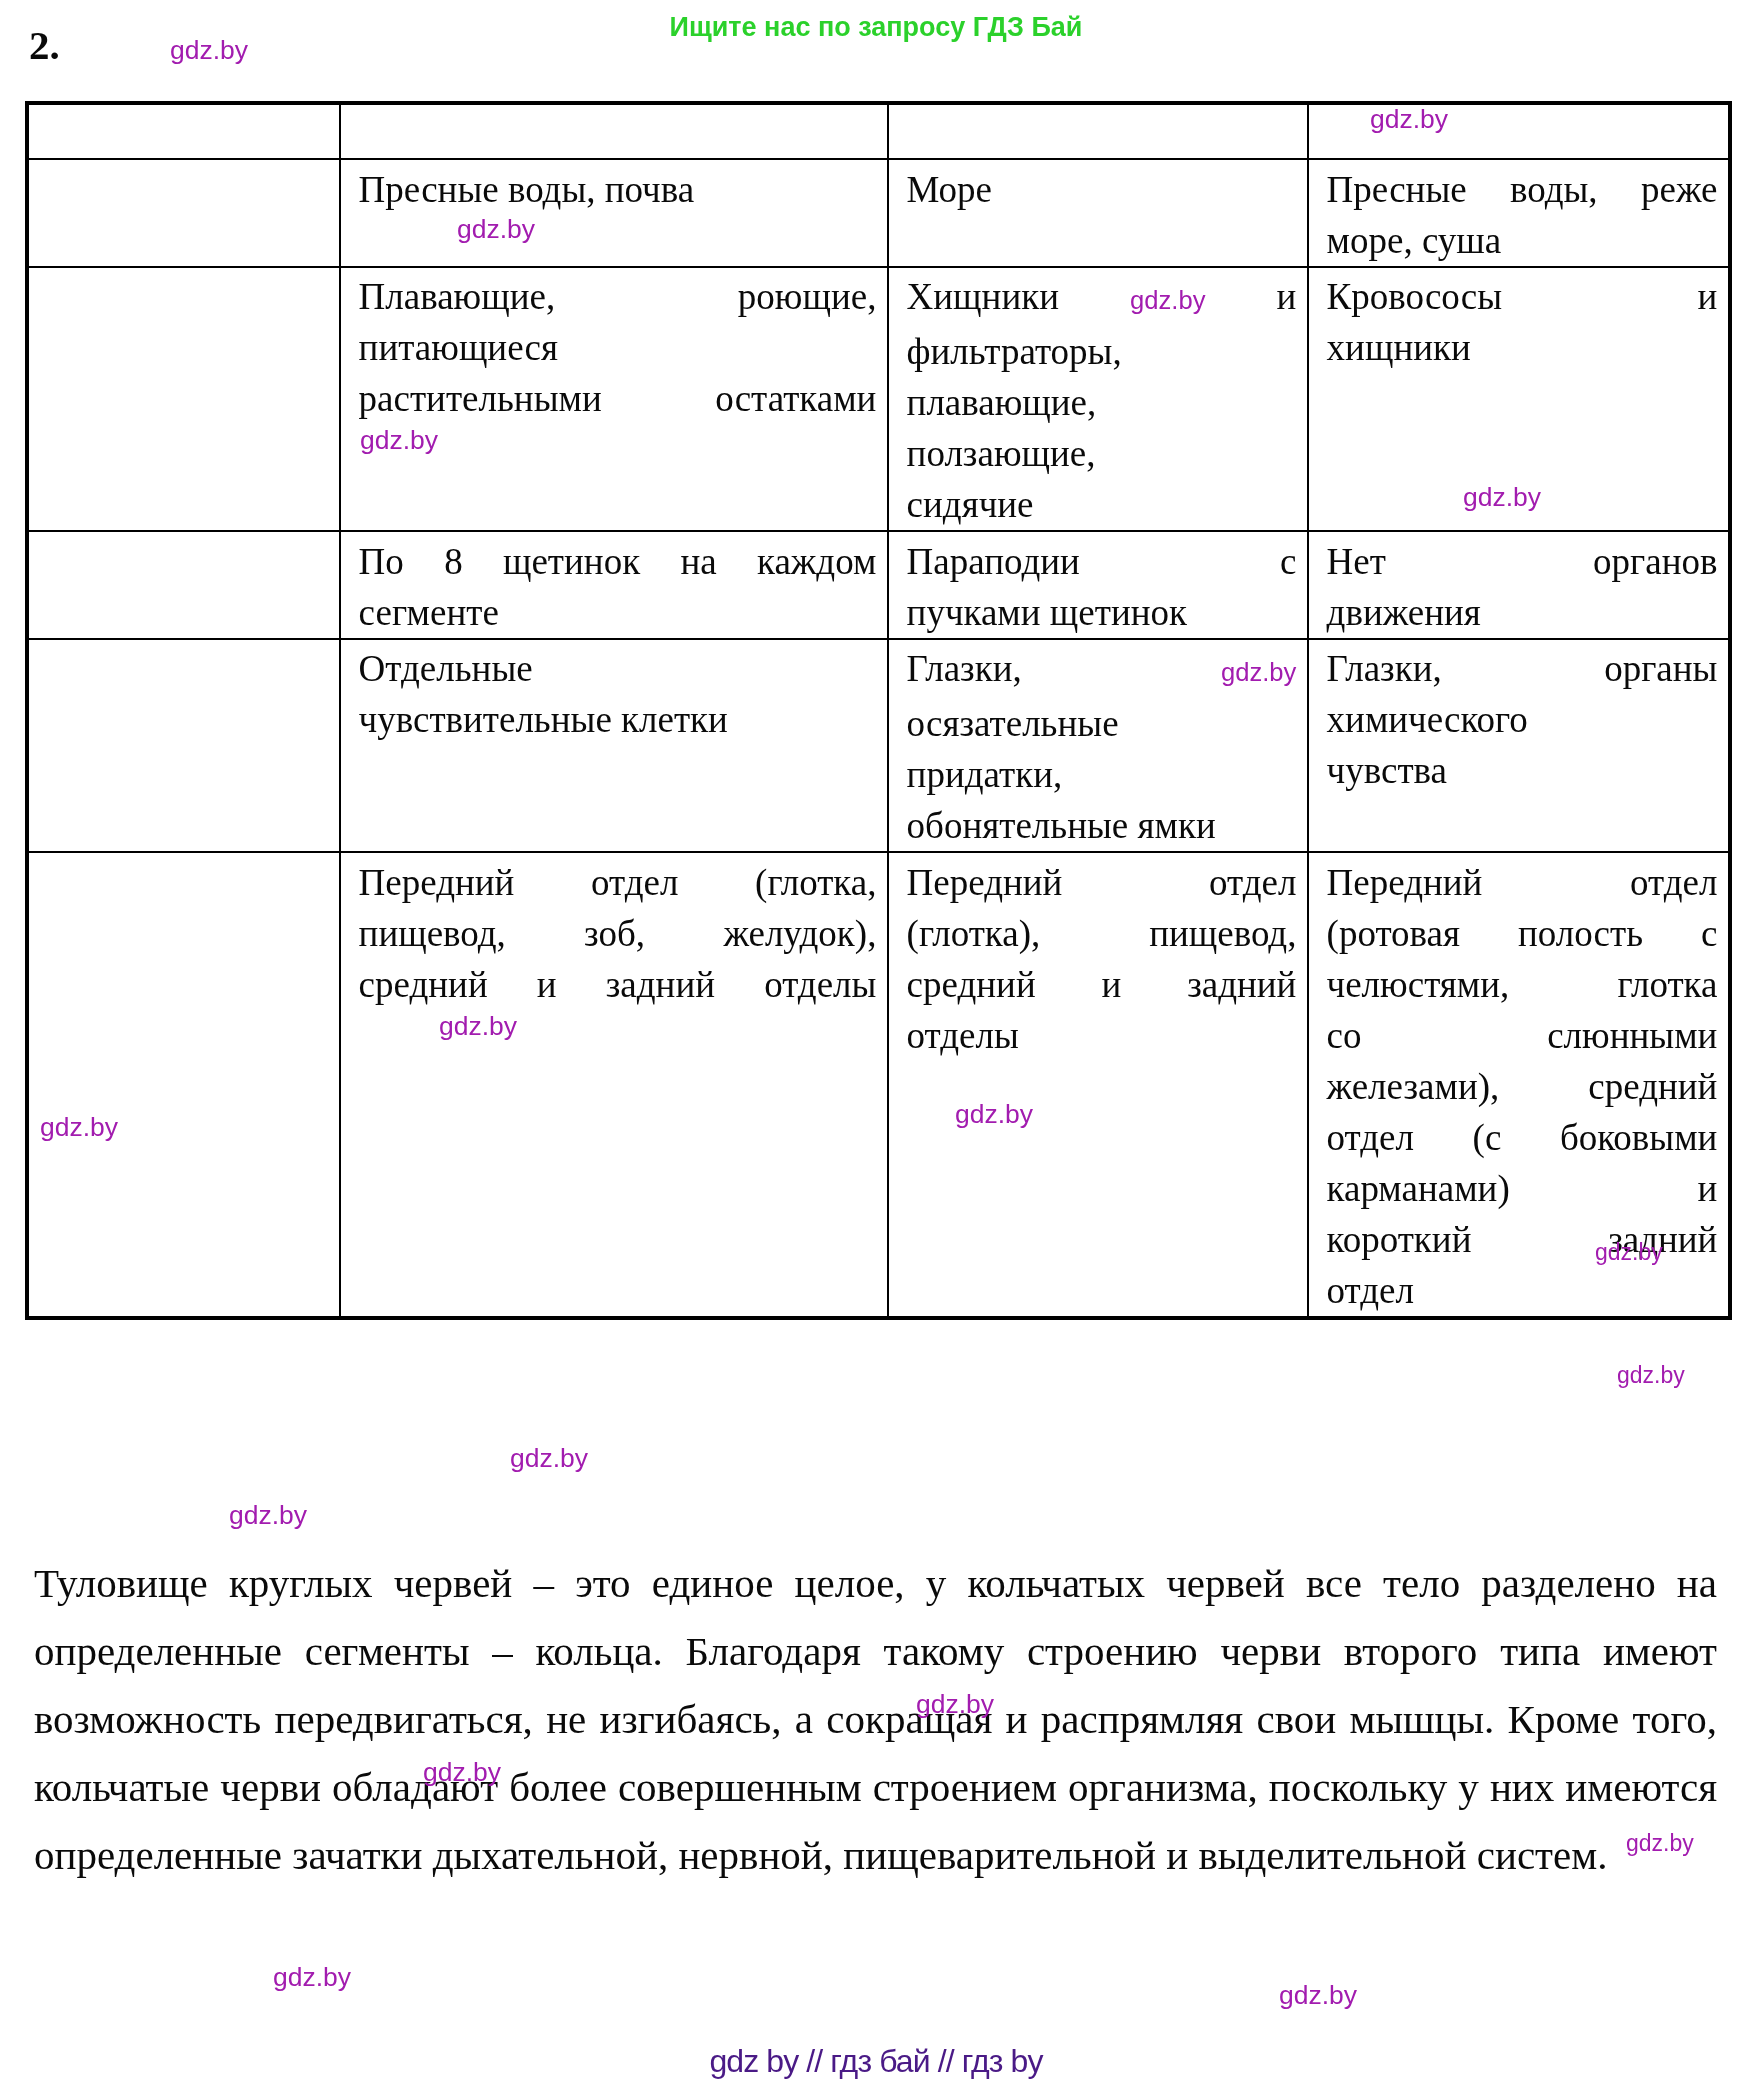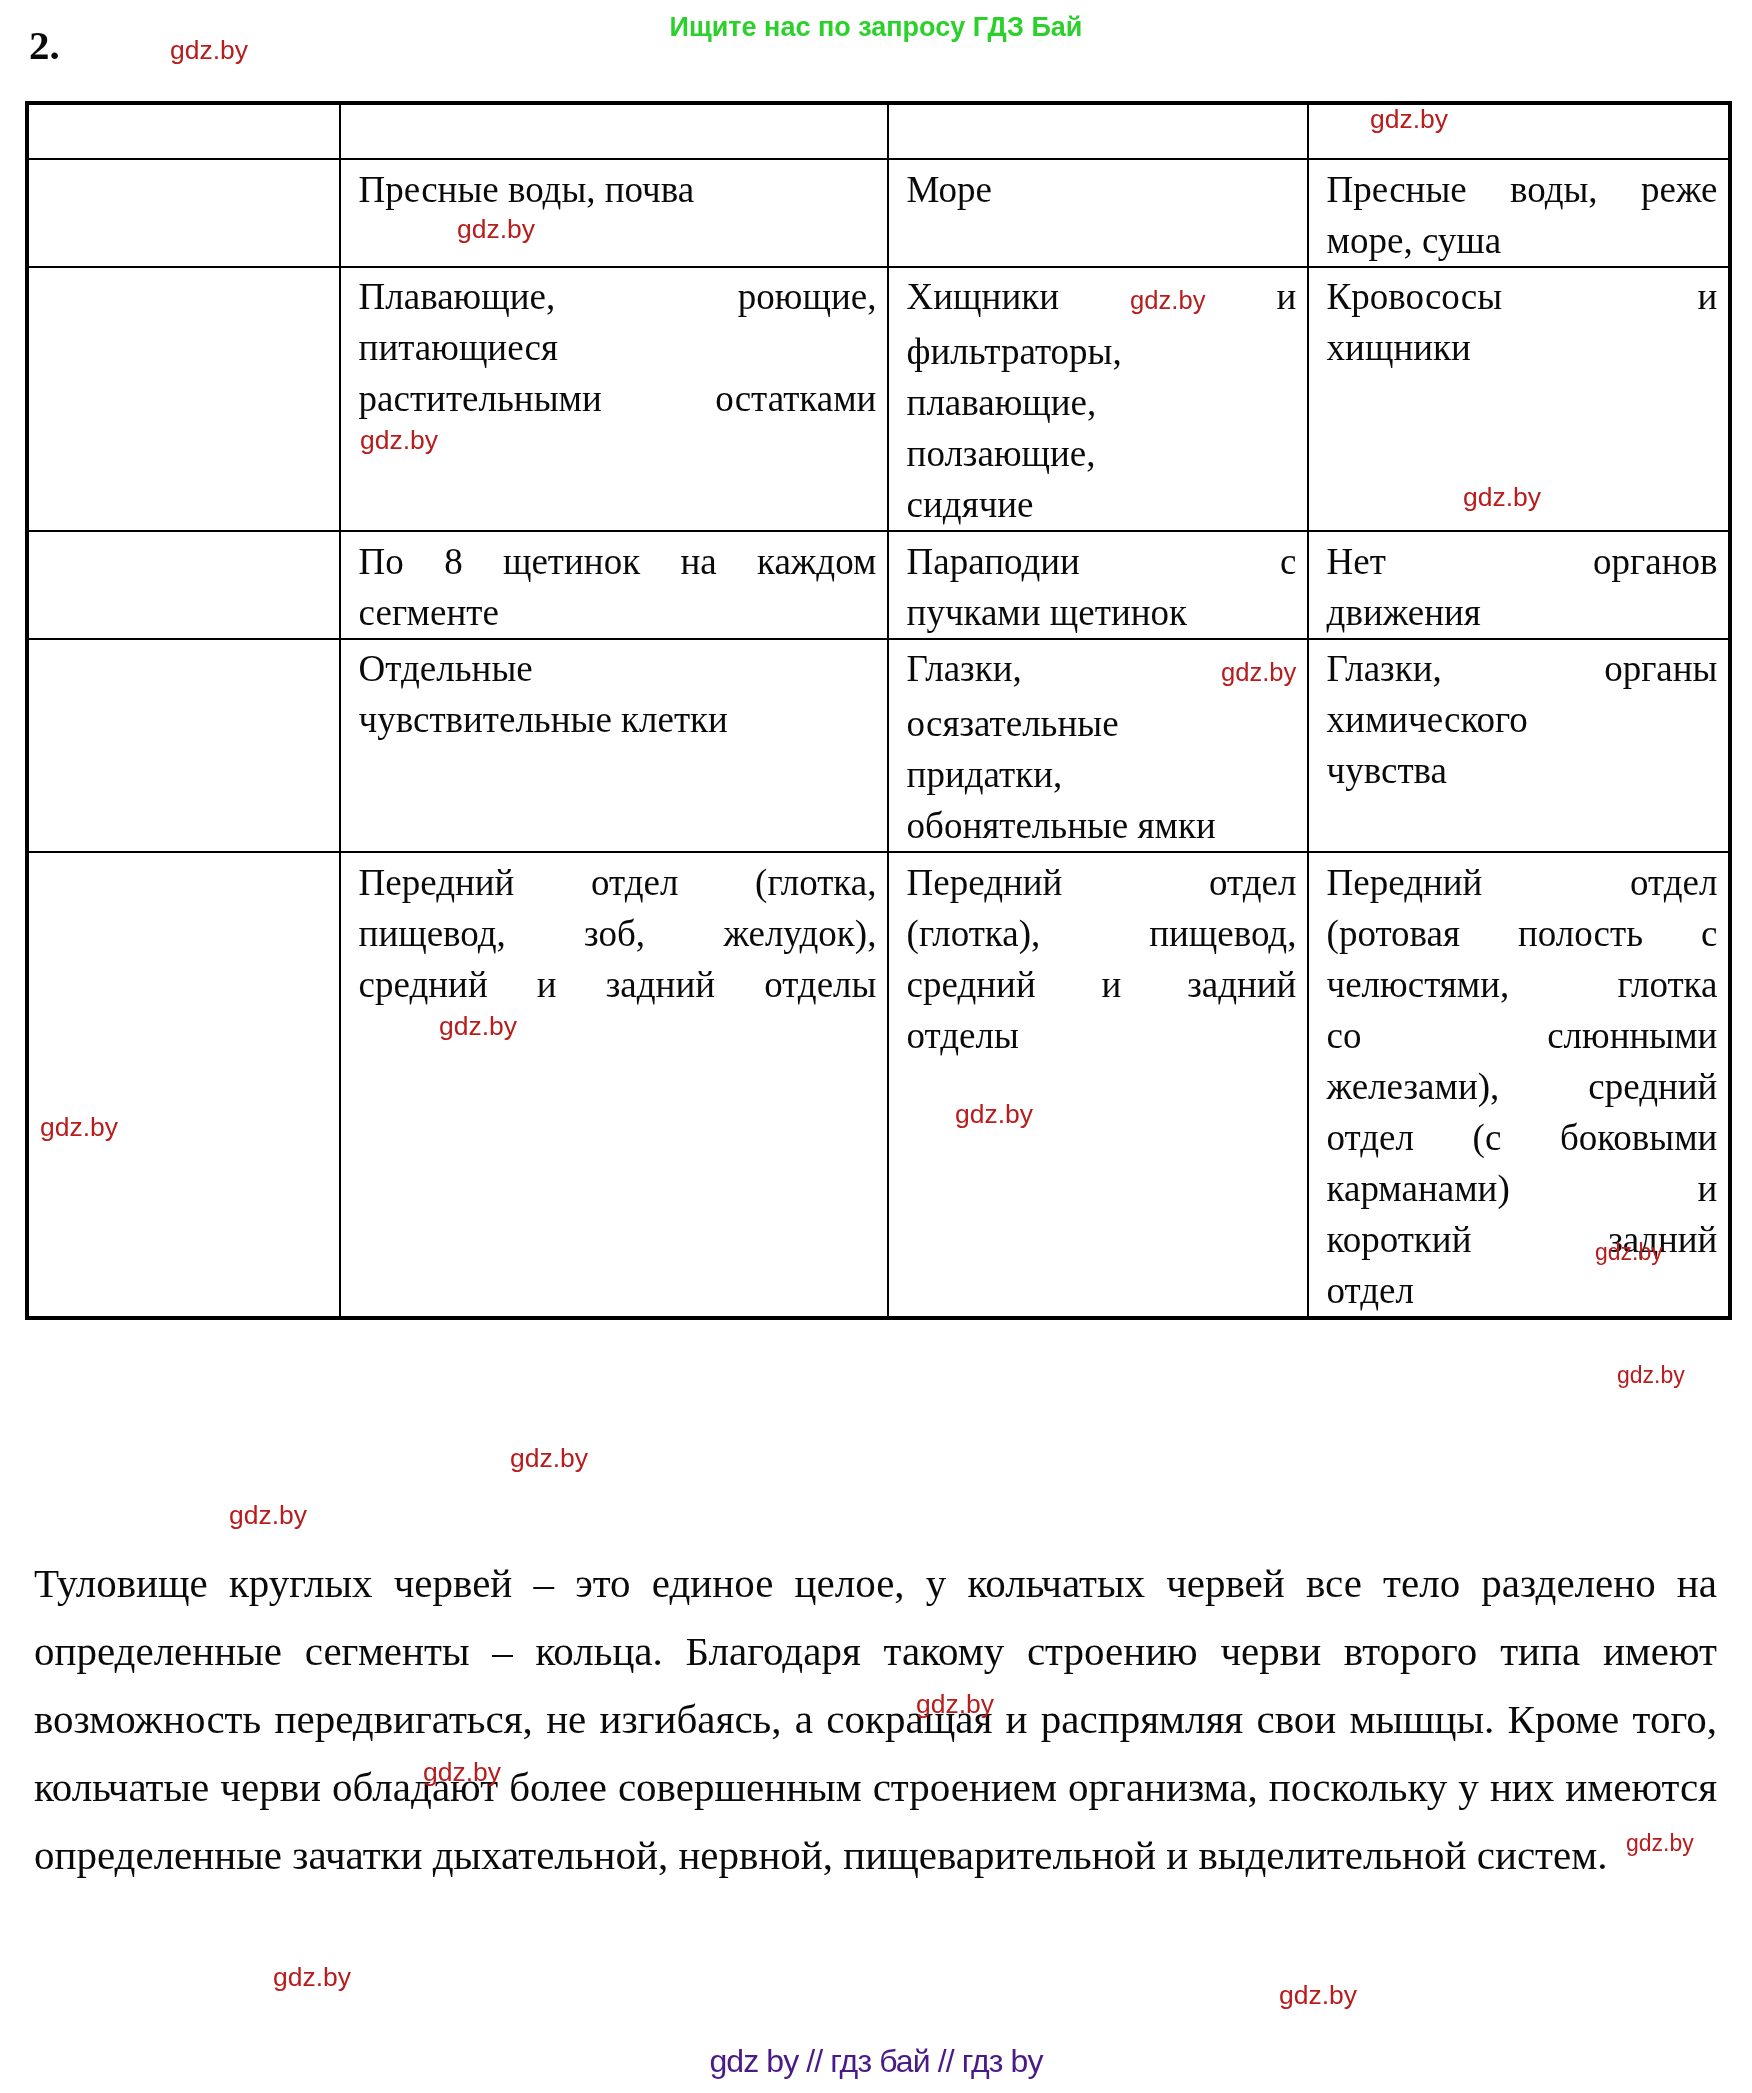--- a/index.html
+++ b/index.html
@@ -10,21 +10,21 @@
   .qnum{position:absolute;top:21px;left:29px;font-size:41px;font-weight:bold;}
   
   .tblwrap{position:absolute;left:25px;top:101px;}
   table{border-collapse:collapse;table-layout:fixed;width:1703px;border:4.4px solid #000;}
   td{border:2.6px solid #000;vertical-align:top;overflow:hidden;
      font:37px/51px "Liberation Serif",serif;padding:3.5px 10.6px 0 17.6px;}
   td.c0{padding:0;}
   .line{text-align:justify;text-align-last:left;}
   .line.j{text-align-last:justify;}
   
-  .wm{font-family:"Liberation Sans",sans-serif;font-size:26.5px;color:#b91c1c;white-space:nowrap;}
+  .wm{font-family:"Liberation Sans",sans-serif;font-size:26.5px;color:#a21caf;white-space:nowrap;}
   .wm.inline{font-size:25.6px;}
   .wm.abs{position:absolute;}
   .wm.small{font-size:23px;}
   
   .para{position:absolute;left:34px;top:1549px;width:1683px;
         font-size:41px;line-height:68px;text-align:justify;text-align-last:left;}
   .footer{position:absolute;top:2043px;left:0;width:100%;text-align:center;
           font-family:"Liberation Sans",sans-serif;font-size:32px;letter-spacing:-0.9px;color:#4a1a86;}
 </style>
 </head>

